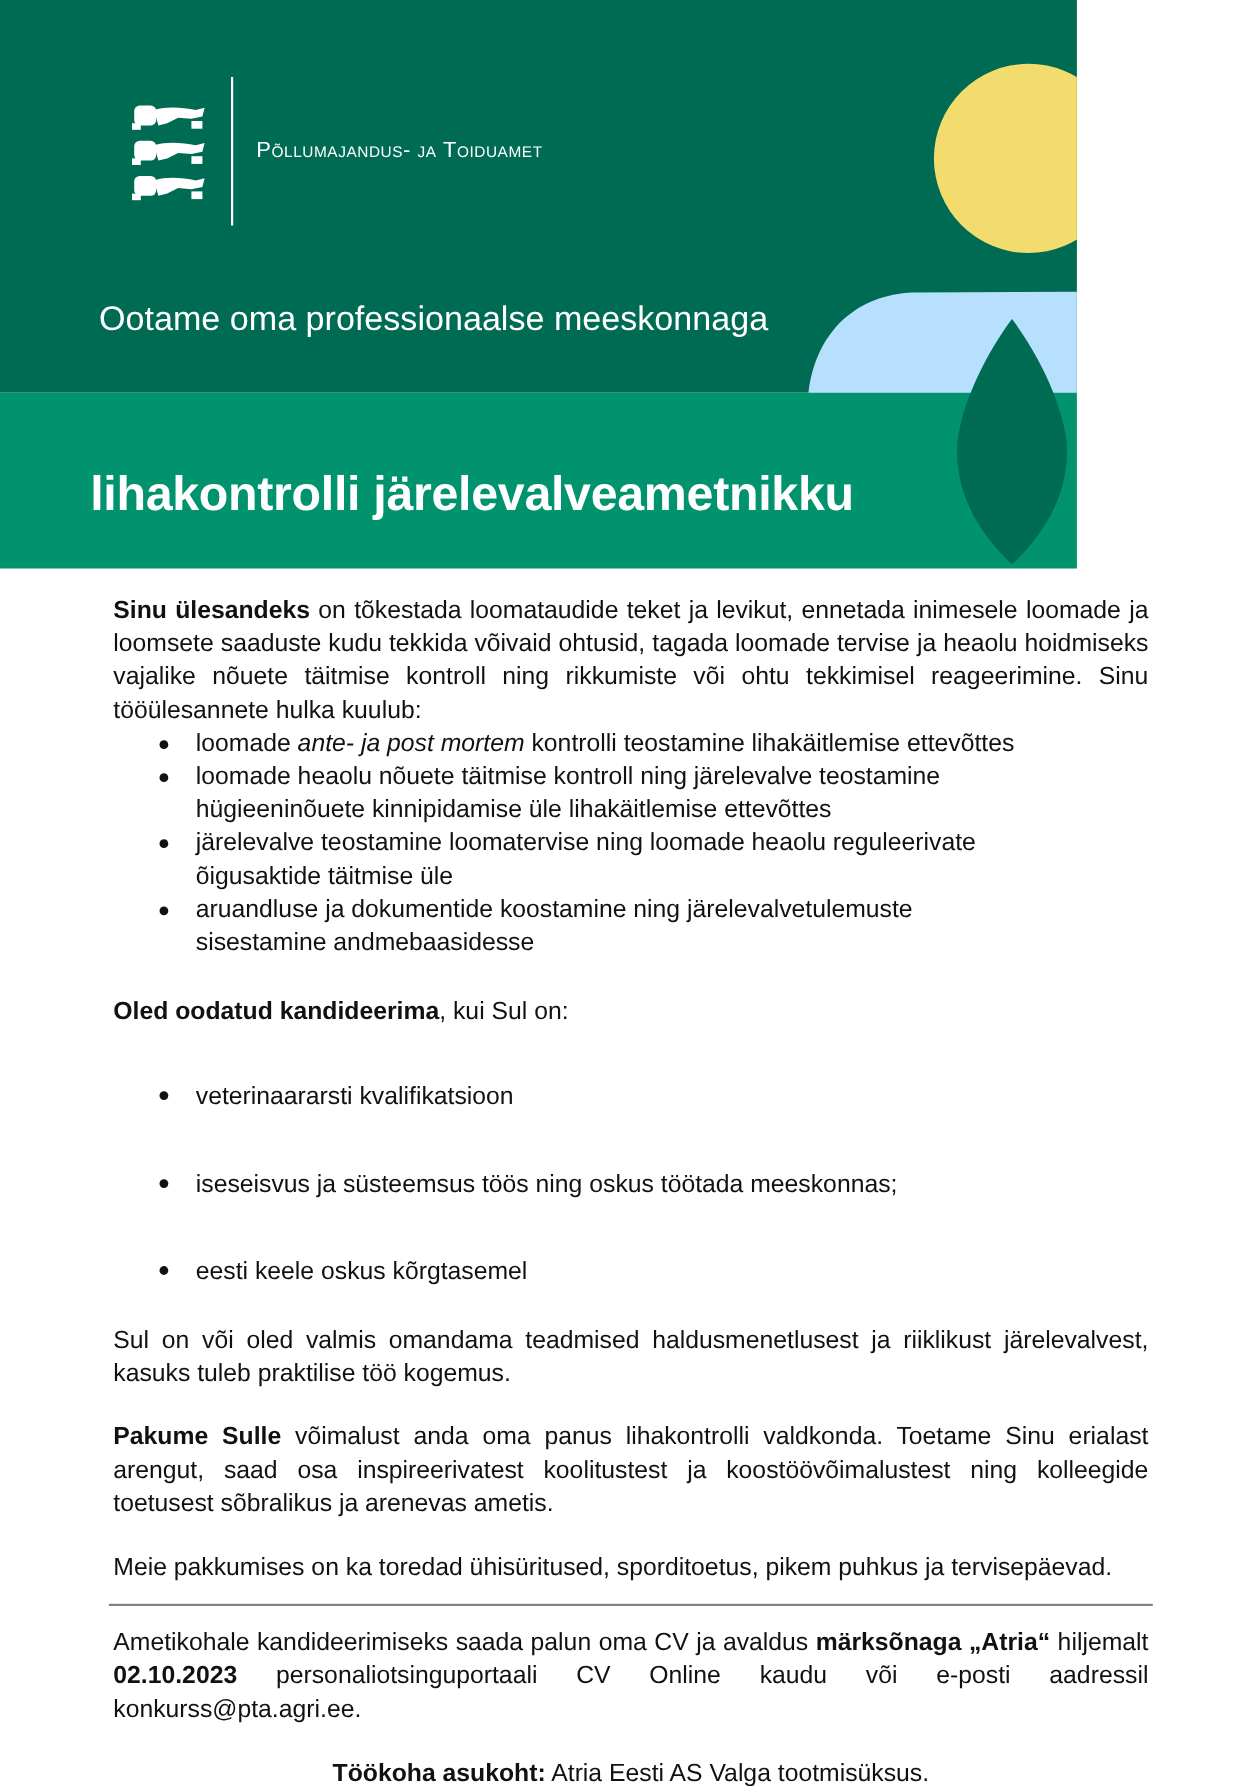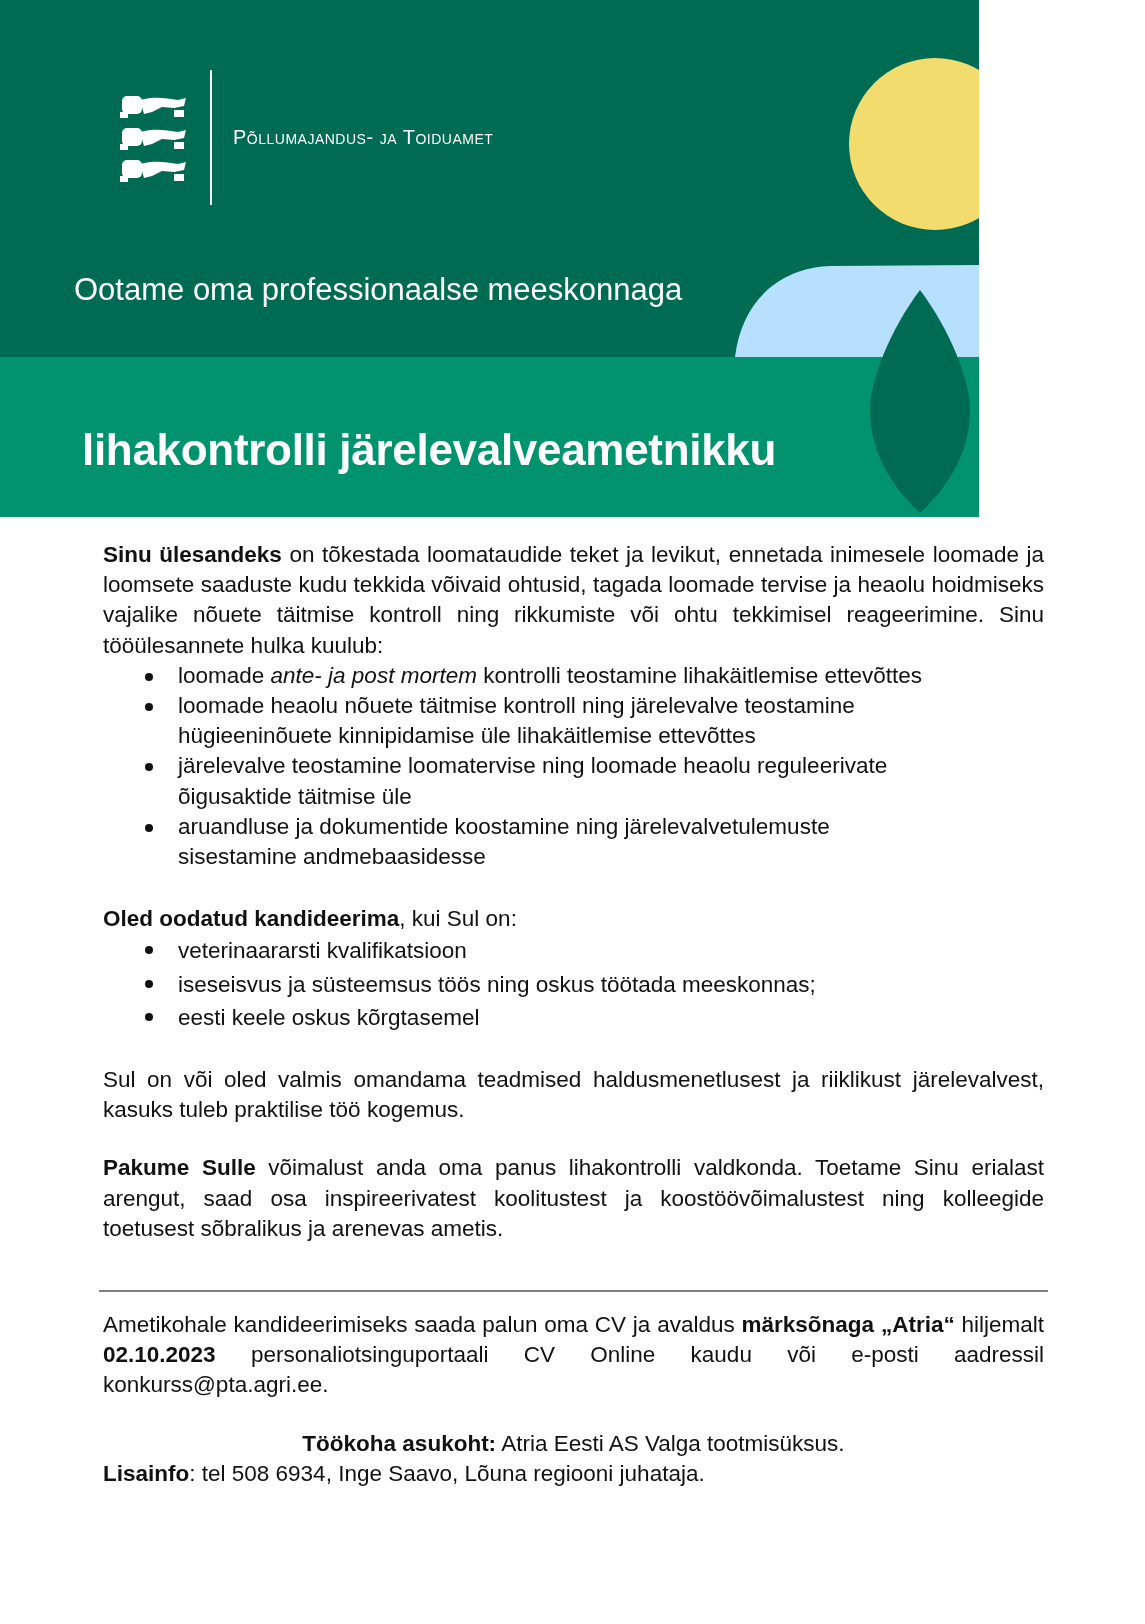--- a/index.html
+++ b/index.html
@@ -48,21 +48,21 @@
       position: absolute;
       left: 233px; top: 126px;
       color: #ffffff;
       font-size: 20px;
       font-variant: small-caps;
       letter-spacing: 0.5px;
       white-space: nowrap;
     }
     .tagline {
       position: absolute;
-      left: 74px; top: 270px;
+      left: 90px; top: 270px;
       color: #ffffff;
       font-size: 31px;
       line-height: 40px;
       white-space: nowrap;
     }
     .tagline b { font-weight: bold; }
     .job-title {
       position: absolute;
       left: 82px; top: 425px;
       color: #ffffff;
@@ -93,21 +93,21 @@
     .content li::before {
       content: "";
       position: absolute;
       left: -33px; top: 12px;
       width: 8px; height: 8px;
       border-radius: 50%;
       background: #111111;
     }
     .gap-lg { height: 30px; }
     .gap-md { height: 28px; }
-    .list-tight li { line-height: 33.5px; }
+    .list-tight li { line-height: 33.5px; margin-top: 46px; }
     .divider {
       height: 2px;
       background: #808080;
       margin: 18px -4px 18px -4px;
     }
     .nowrap { white-space: nowrap; }
   </style>
 </head>
 <body>
 
@@ -175,20 +175,21 @@
   <div class="gap-lg"></div>
 
   <p>Sul on või oled valmis omandama teadmised haldusmenetlusest ja riiklikust järelevalvest, kasuks tuleb praktilise töö kogemus.</p>
 
   <div class="gap-md"></div>
 
   <p><b>Pakume Sulle</b><span> võimalust anda oma panus lihakontrolli valdkonda. Toetame Sinu erialast arengut, saad osa inspireerivatest koolitustest ja koostöövõimalustest ning kolleegide toetusest sõbralikus ja arenevas ametis.</span></p>
 
   <div class="gap-md"></div>
 
+  <p>Meie pakkumises on ka toredad ühisüritused, sporditoetus, pikem puhkus ja tervisepäevad.</p>
 
   <div class="divider"></div>
 
   <p><span>Ametikohale kandideerimiseks saada palun oma CV ja avaldus </span><b>märksõnaga „Atria“</b><span> hiljemalt </span><b>02.10.2023</b><span> personaliotsinguportaali CV Online kaudu või e-posti aadressil </span><span>konkurss@pta.agri.ee</span><span>.</span></p>
 
   <div class="gap-md"></div>
 
   <p style="text-align:center"><b>Töökoha asukoht:</b><span> Atria Eesti AS Valga tootmisüksus.</span></p>
   <p style="text-align:left"><b>Lisainfo</b><span>: tel 508 6934, Inge Saavo, Lõuna regiooni juhataja.</span></p>
 </div>

